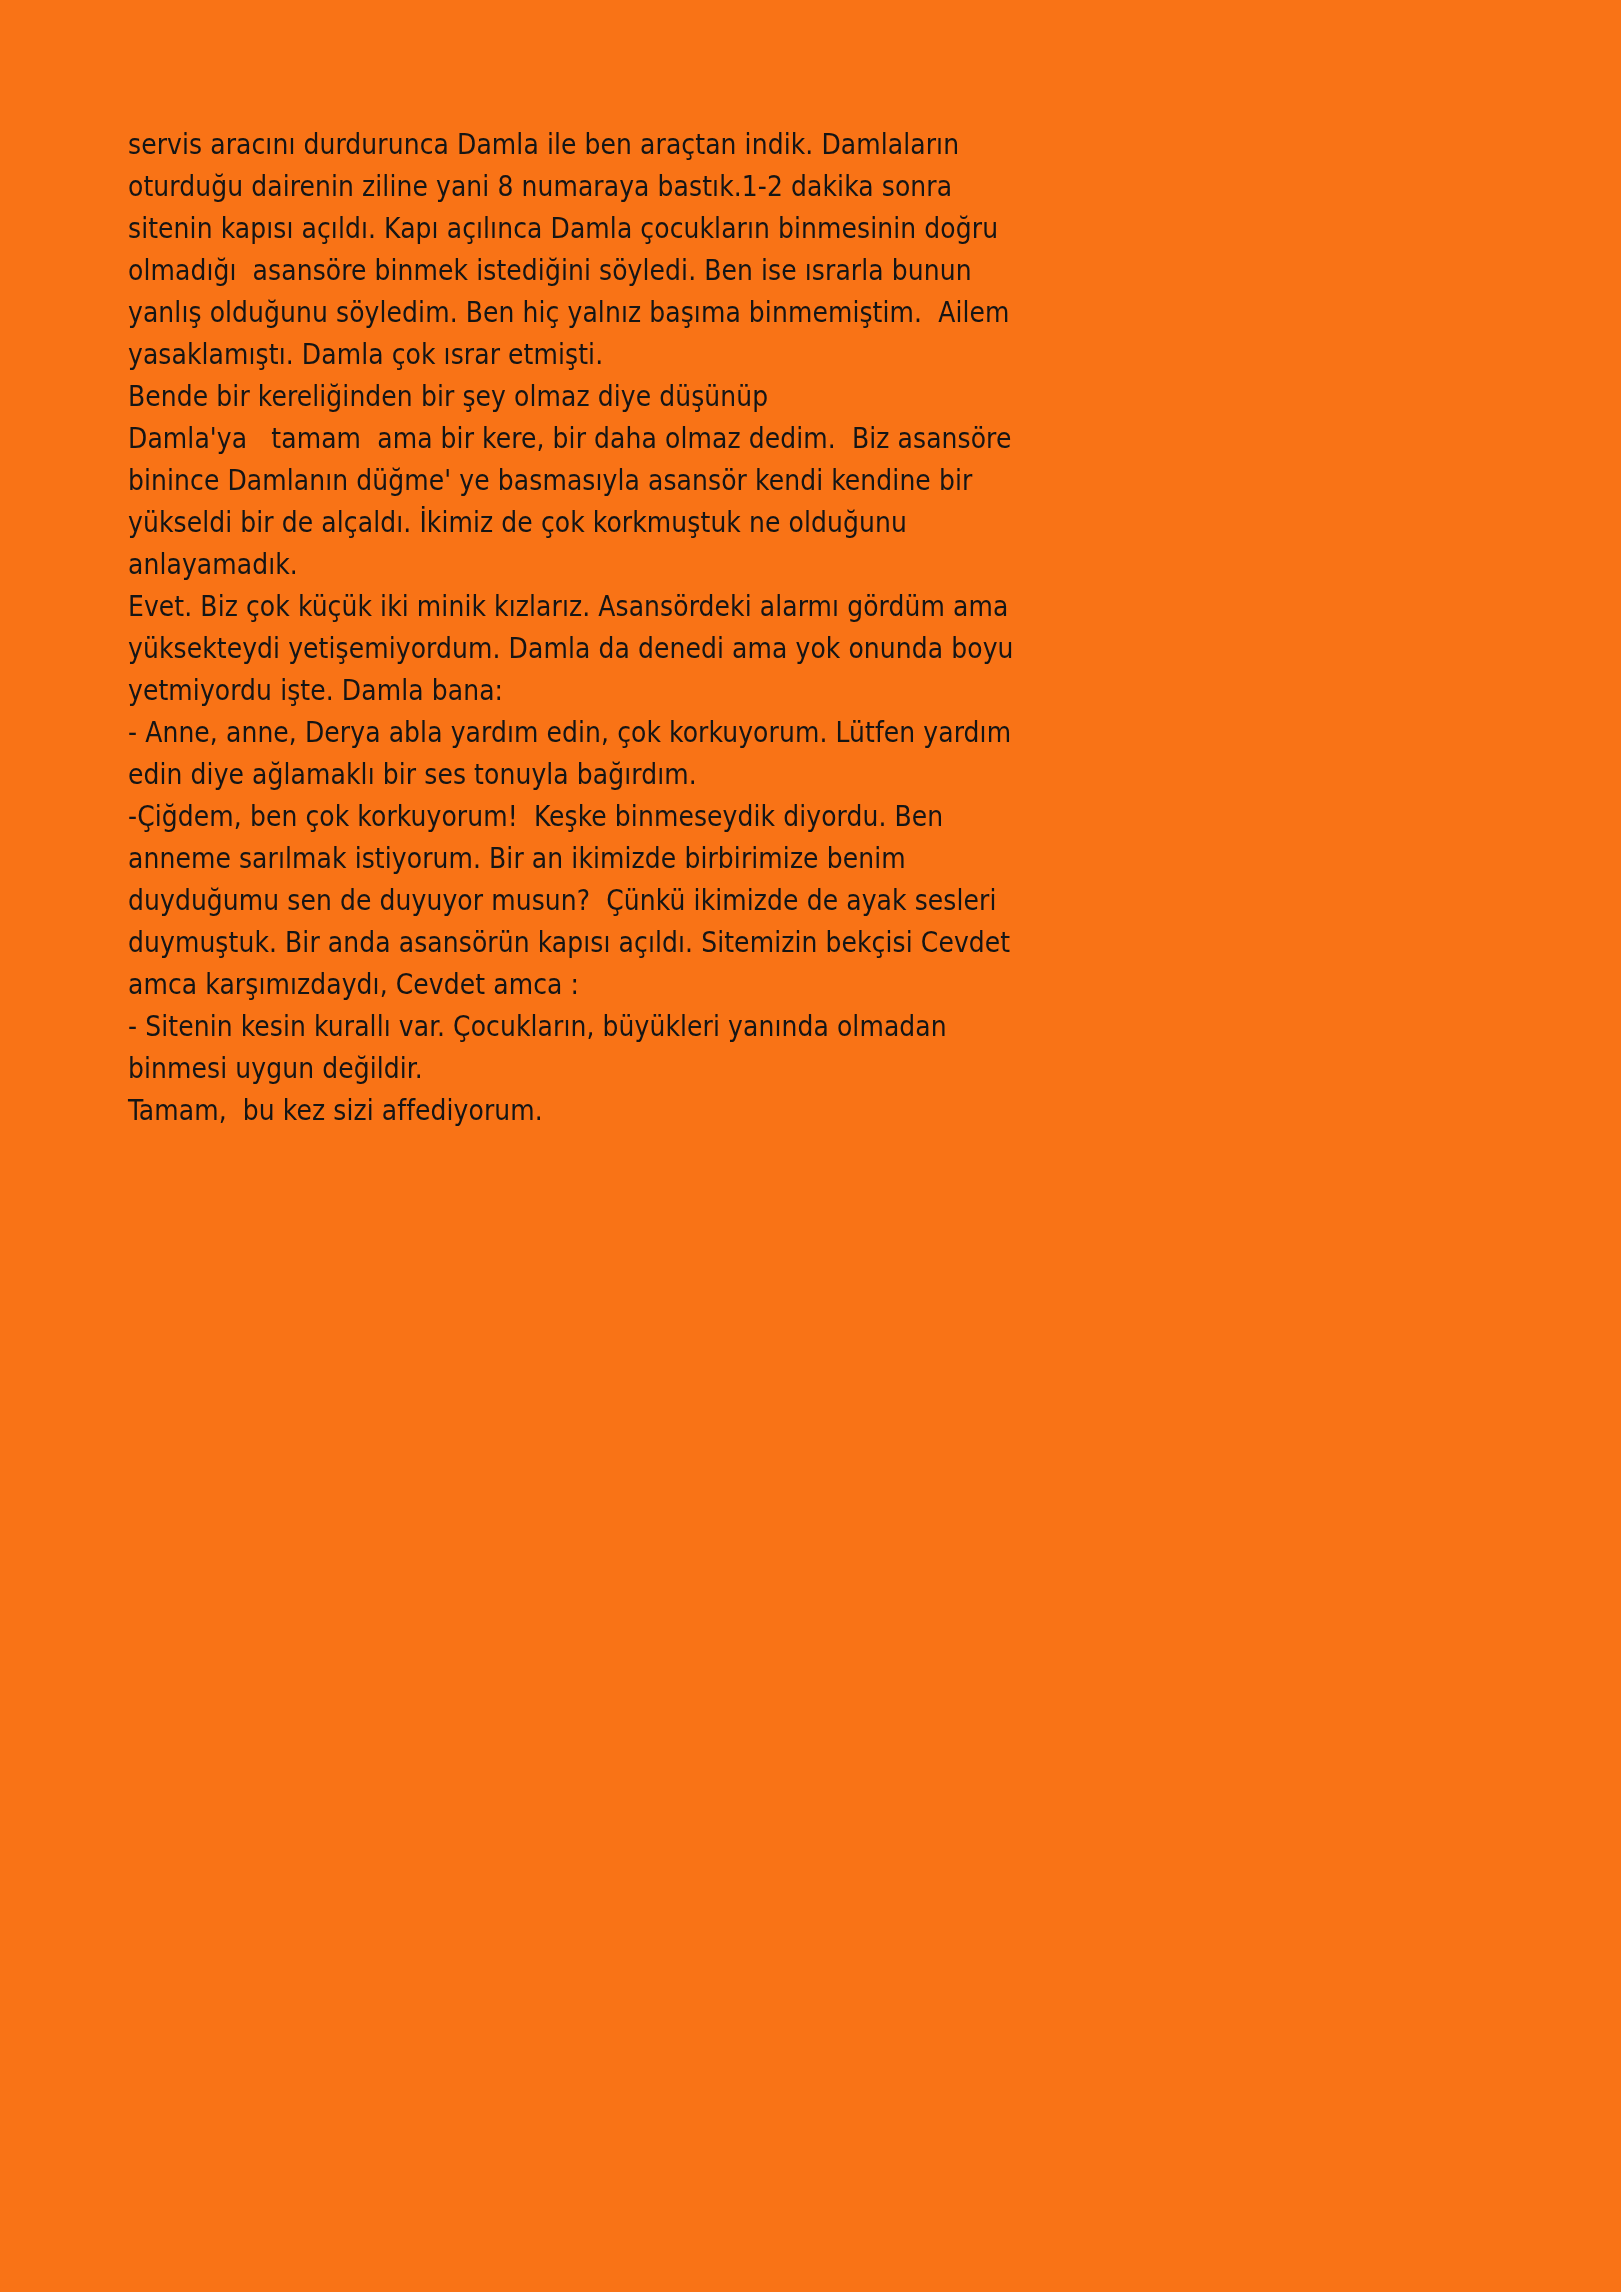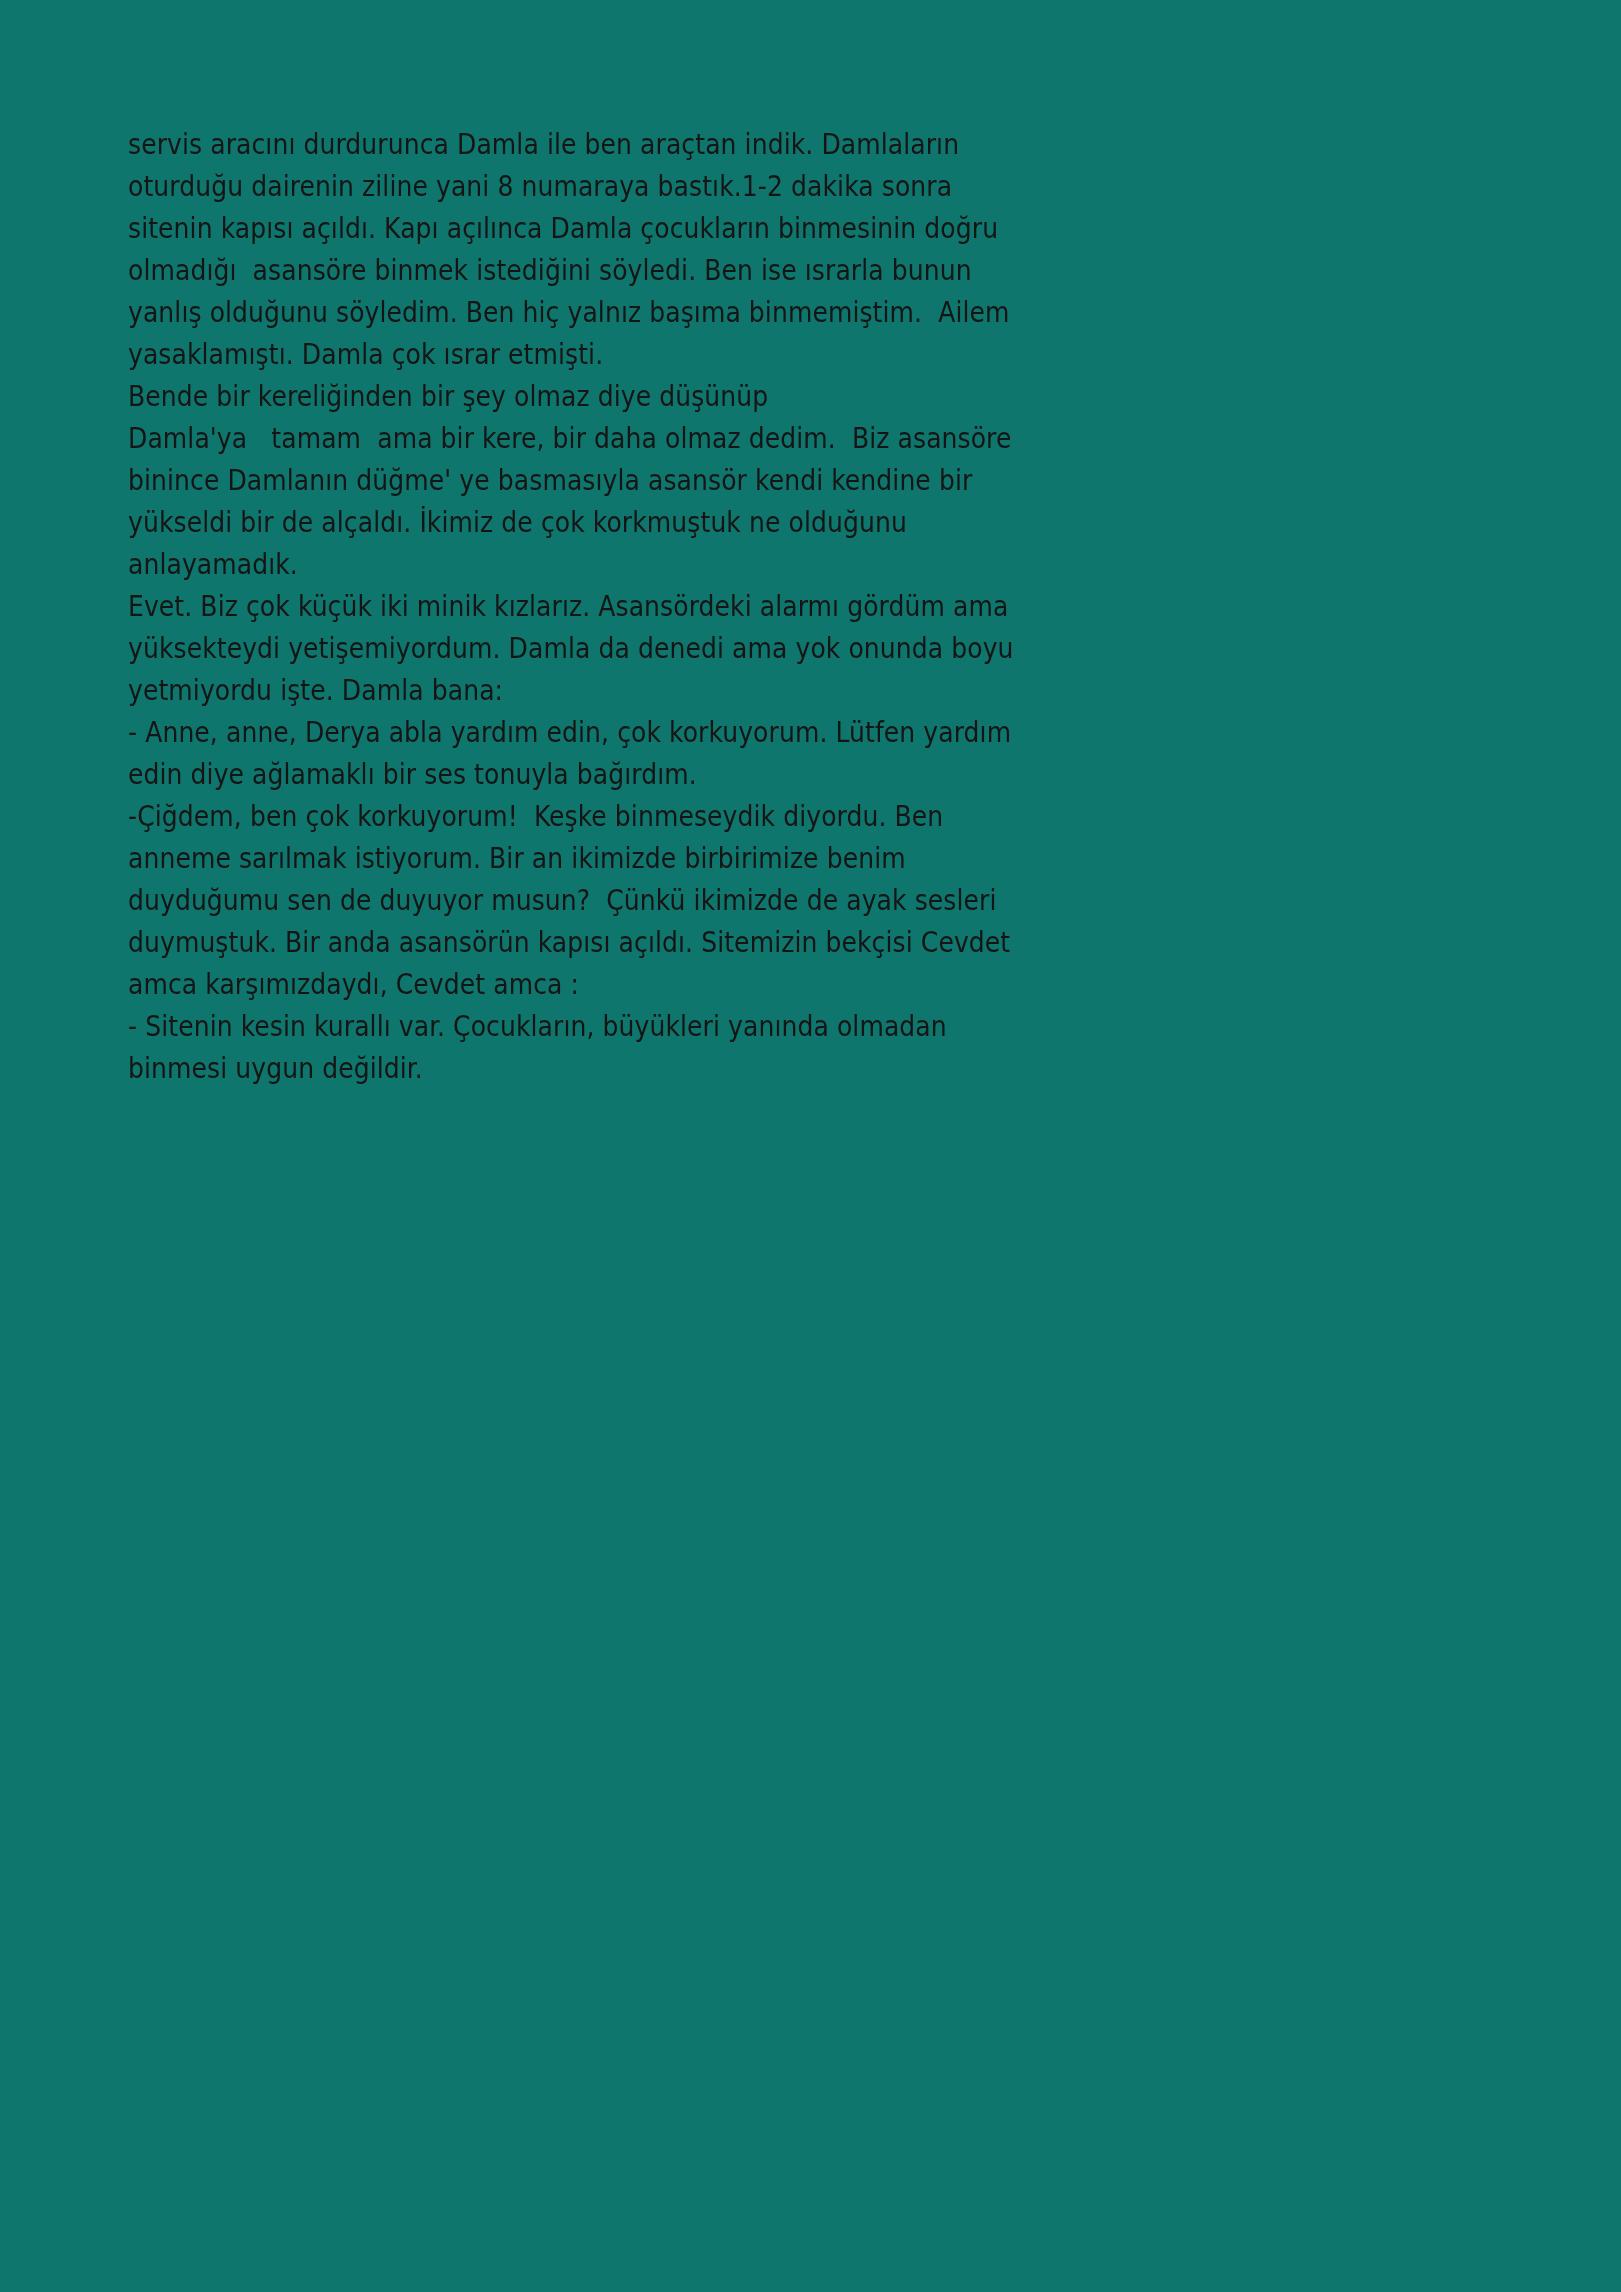--- a/index.html
+++ b/index.html
@@ -54,21 +54,21 @@
   
   .line.indent-sm { padding-left: 8.8px; }
   .line.indent-md { padding-left: 12.7px; }
 
   
   #doc-body .line { font-weight: 400; }
 </style>
 </head>
 <body style="background: rgb(255, 255, 255);">
 
-<div id="page" style="background: #0f766e;">
+<div id="page" style="background: #f97316;">
   <div id="doc-body">
       <p class="para">
         <span class="line" style="color: rgb(21, 21, 21);">servis aracını durdurunca Damla ile ben araçtan indik. Damlaların</span>
         <span class="line" style="color: rgb(21, 21, 21);">oturduğu dairenin ziline yani 8 numaraya bastık.1-2 dakika sonra</span>
         <span class="line" style="color: rgb(21, 21, 21);">sitenin kapısı açıldı. Kapı açılınca Damla çocukların binmesinin doğru</span>
         <span class="line" style="color: rgb(21, 21, 21);">olmadığı  asansöre binmek istediğini söyledi. Ben ise ısrarla bunun</span>
         <span class="line" style="color: rgb(21, 21, 21);">yanlış olduğunu söyledim. Ben hiç yalnız başıma binmemiştim.  Ailem</span>
         <span class="line" style="color: rgb(21, 21, 21);">yasaklamıştı. Damla çok ısrar etmişti.</span>
       </p>
       <p class="para">
@@ -93,15 +93,18 @@
         <span class="line" style="color: rgb(21, 21, 21);">-Çiğdem, ben çok korkuyorum!  Keşke binmeseydik diyordu. Ben</span>
         <span class="line" style="color: rgb(21, 21, 21);">anneme sarılmak istiyorum. Bir an ikimizde birbirimize benim</span>
         <span class="line" style="color: rgb(21, 21, 21);">duyduğumu sen de duyuyor musun?  Çünkü ikimizde de ayak sesleri</span>
         <span class="line" style="color: rgb(21, 21, 21);">duymuştuk. Bir anda asansörün kapısı açıldı. Sitemizin bekçisi Cevdet</span>
         <span class="line" style="color: rgb(21, 21, 21);">amca karşımızdaydı, Cevdet amca :</span>
       </p>
       <p class="para">
         <span class="line" style="color: rgb(21, 21, 21);">- Sitenin kesin kurallı var. Çocukların, büyükleri yanında olmadan</span>
         <span class="line" style="color: rgb(21, 21, 21);">binmesi uygun değildir.</span>
       </p>
+      <p class="para">
+        <span class="line" style="color: rgb(21, 21, 21);">Tamam,  bu kez sizi affediyorum.</span>
+      </p>
     </div>
 </div>
 
 
 </body></html>

